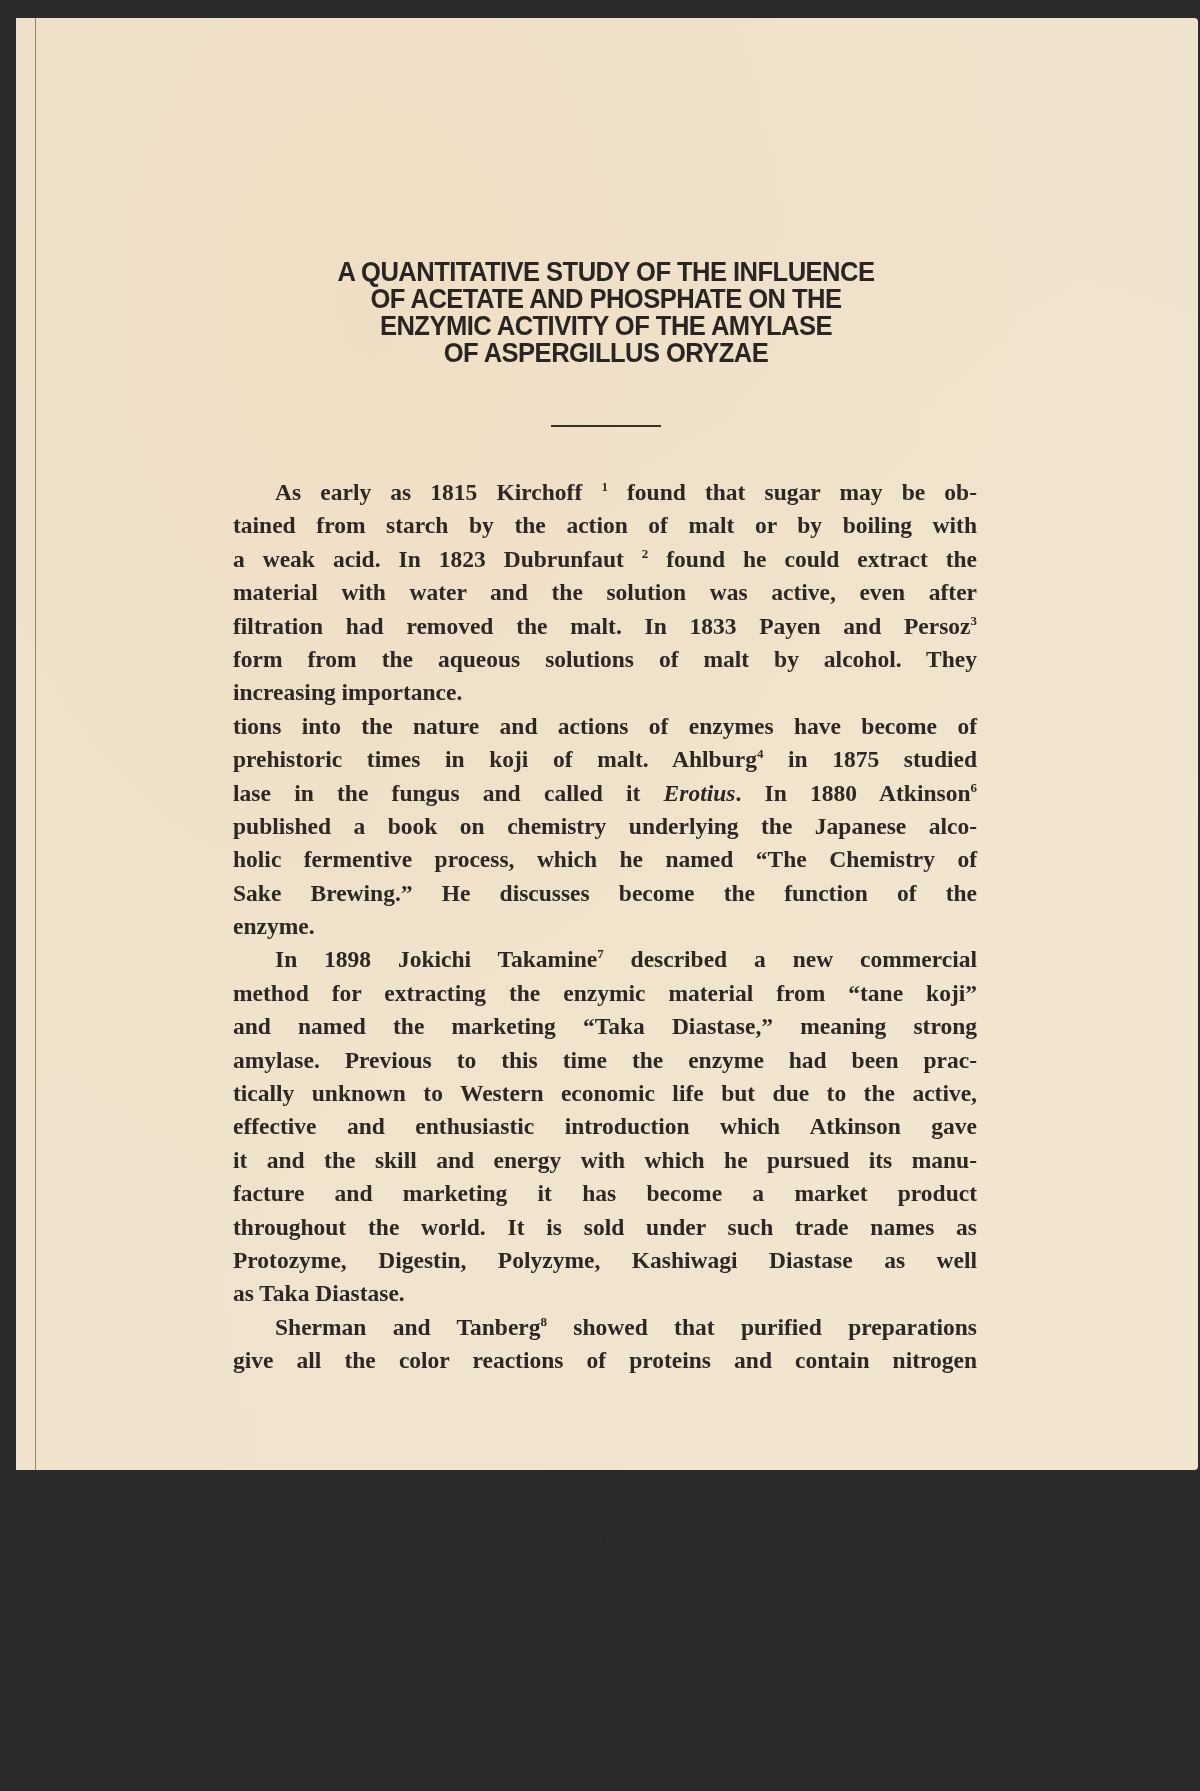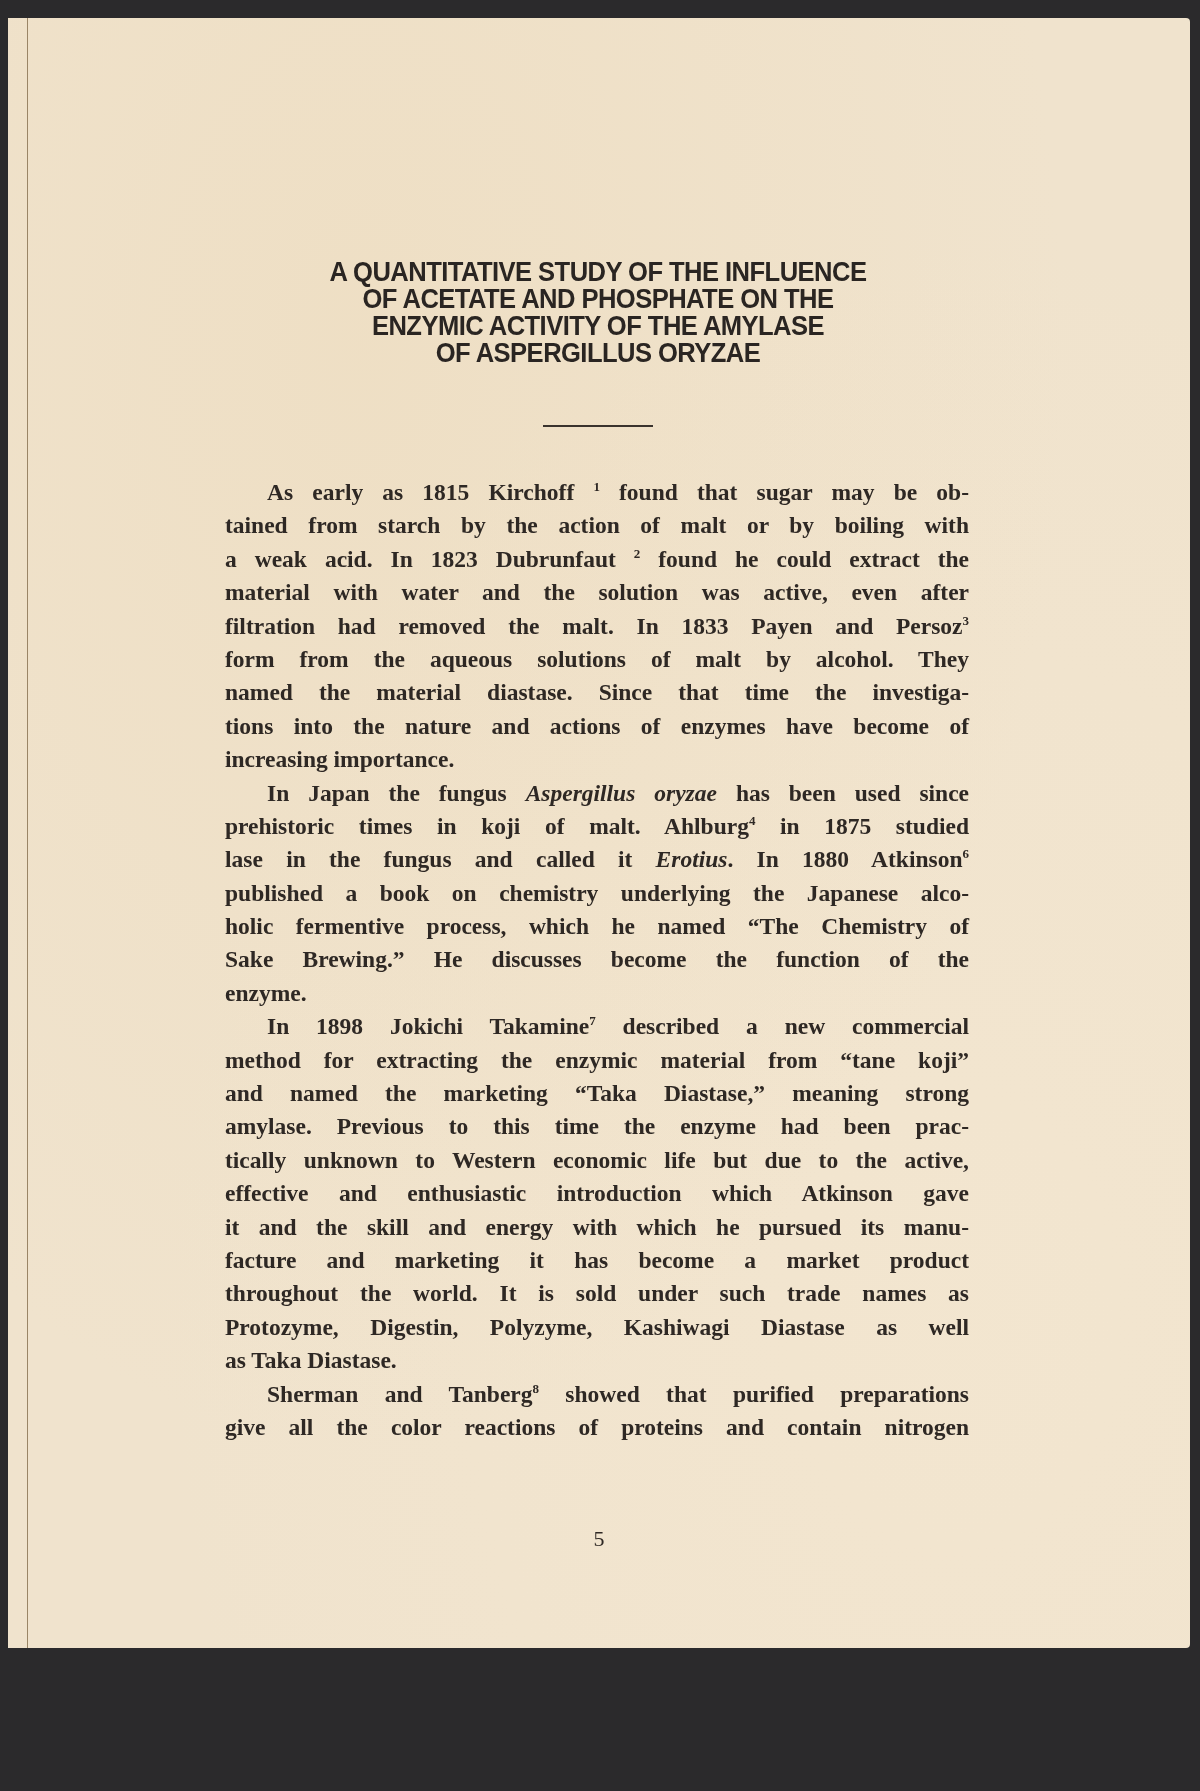--- a/index.html
+++ b/index.html
@@ -9,24 +9,24 @@
     body {
       width: 1200px;
       height: 1791px;
       background: #2b2a2c;
       position: relative;
       overflow: hidden;
       font-family: "Liberation Serif", "DejaVu Serif", serif;
     }
     .page {
       position: absolute;
-      left: 8px;
+      left: 16px;
       top: 18px;
       width: 1182px;
-      height: 1630px;
+      height: 1452px;
       background: #f0e3cd;
       background-image:
         radial-gradient(ellipse at 30% 20%, rgba(235,215,180,0.35), transparent 60%),
         radial-gradient(ellipse at 80% 80%, rgba(245,232,210,0.5), transparent 60%);
       border-top-right-radius: 4px;
       border-bottom-right-radius: 4px;
     }
     .gutter-line {
       position: absolute;
       left: 19px;
@@ -117,24 +117,22 @@
 
   <div class="rule"></div>
 
   <div class="body-text" id="body-text">
       <span class="line indent"><span>As early as 1815 Kirchoff </span><span class="sup">1</span><span> found that sugar may be ob-</span></span>
       <span class="line"><span>tained from starch by the action of malt or by boiling with</span></span>
       <span class="line"><span>a weak acid.  In 1823 Dubrunfaut </span><span class="sup">2</span><span> found he could extract the</span></span>
       <span class="line"><span>material with water and the solution was active, even after</span></span>
       <span class="line"><span>filtration had removed the malt.  In 1833 Payen and Persoz</span><span class="sup">3</span></span>
       <span class="line"><span>form from the aqueous solutions of malt by alcohol.  They</span></span>
-      <span class="line"><span>named the material diastase.  Since that time the investiga-</span></span>
+      <span class="line last"><span>increasing importance.</span></span>
       <span class="line"><span>tions into the nature and actions of enzymes have become of</span></span>
-      <span class="line last"><span>increasing importance.</span></span>
-      <span class="line indent"><span>In Japan the fungus </span><span class="it">Aspergillus oryzae</span><span> has been used since</span></span>
       <span class="line"><span>prehistoric times in koji of malt.  Ahlburg</span><span class="sup">4</span><span> in 1875 studied</span></span>
       <span class="line"><span>lase in the fungus and called it </span><span class="it">Erotius</span><span>.  In 1880 Atkinson</span><span class="sup">6</span></span>
       <span class="line"><span>published a book on chemistry underlying the Japanese alco-</span></span>
       <span class="line"><span>holic fermentive process, which he named “The Chemistry of</span></span>
       <span class="line"><span>Sake Brewing.”  He discusses become the function of the</span></span>
       <span class="line last"><span>enzyme.</span></span>
       <span class="line indent"><span>In 1898 Jokichi Takamine</span><span class="sup">7</span><span> described a new commercial</span></span>
       <span class="line"><span>method for extracting the enzymic material from “tane koji”</span></span>
       <span class="line"><span>and named the marketing “Taka Diastase,” meaning strong</span></span>
       <span class="line"><span>amylase.  Previous to this time the enzyme had been prac-</span></span>

